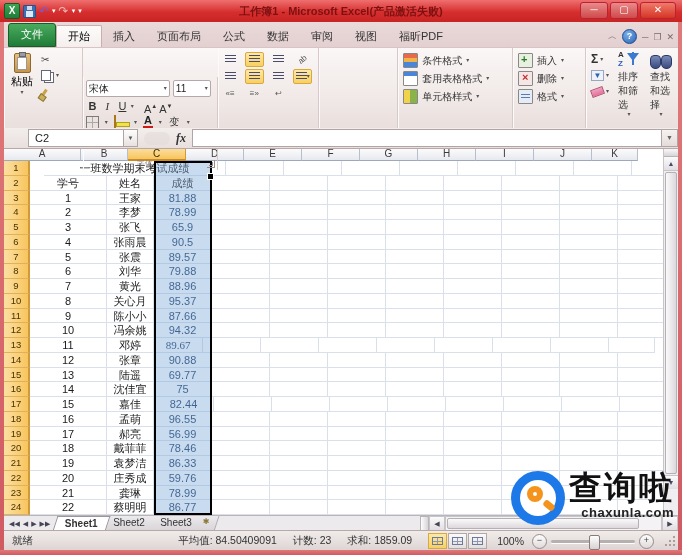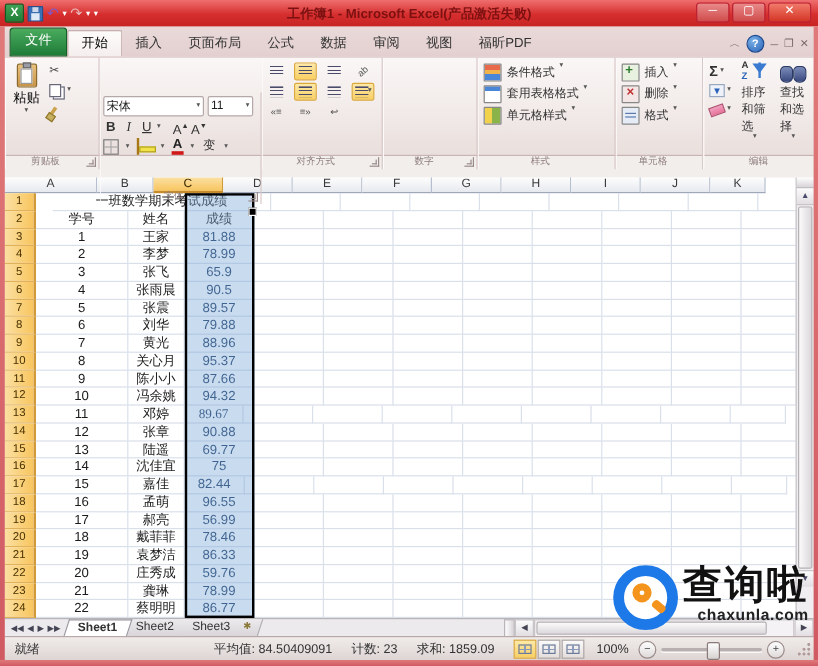--- a/index.html
+++ b/index.html
@@ -61,21 +61,21 @@
   .fillico{width:11px;height:8px;background:linear-gradient(#f7c24a,#e09a20);border:1px solid #a87818;transform:rotate(-15deg);margin-top:2px;}
   .fillbar{position:absolute;left:2px;bottom:2px;width:12px;height:3px;background:#f2e24a;border:1px solid #b0a020;}
   .fcolor{font-weight:bold;font-size:11px;line-height:11px;color:#222;border-bottom:3px solid #d01818;padding:0 1px;}
   .algrid{display:grid;grid-template-columns:auto auto auto auto;gap:2px 2px;margin-top:2px;}
   .alico{width:17px;height:13px;border:1px solid transparent;border-radius:2px;display:flex;align-items:center;justify-content:center;}
   .alico .bars{width:11px;height:9px;background:repeating-linear-gradient(to bottom,#4a4a6a 0 1px,transparent 1px 3px);}
   .alico.on{background:linear-gradient(#fde9a8,#f8cf62);border:1px solid #dba83a;}
   .numcol{display:flex;flex-direction:column;gap:2px;}
   .coin{width:10px;height:10px;border-radius:50%;background:radial-gradient(circle at 35% 30%,#ffe9a0,#d8a020);border:1px solid #a07818;}
   .styles-col,.cells-col{display:flex;flex-direction:column;gap:3px;margin-top:3px;}
-  .stbtn{display:flex;gap:4px;font-size:10px;color:#333;height:15px;padding:0 2px;}
+  .stbtn{display:flex;align-items:center;gap:4px;font-size:10px;color:#333;height:15px;padding:0 2px;}
   .ico14{width:13px;height:13px;border:1px solid #888;border-radius:1px;}
   .ico-cf{background:linear-gradient(180deg,#e86a4a 0 4px,#f2b24a 4px 8px,#4a86d8 8px);}
   .ico-ft{background:linear-gradient(180deg,#4a86d8 0 4px,#fff 4px);position:relative;}
   .ico-cs{background:linear-gradient(90deg,#f2d24a 0 6px,#8ab44a 6px);}
   .ico-ins{background:#e8f0e0;position:relative;}
   .ico-ins:before{content:"+";position:absolute;left:2px;top:-1px;color:#2a7a2a;font-weight:bold;font-size:11px;}
   .ico-del{background:#f5e6e6;position:relative;}
   .ico-del:before{content:"×";position:absolute;left:3px;top:-1px;color:#c03030;font-weight:bold;font-size:11px;}
   .ico-fmt{background:#e6ecf5;position:relative;}
   .ico-fmt:before{content:"";position:absolute;left:2px;top:4px;right:2px;height:1px;background:#5a7ab0;box-shadow:0 3px 0 #5a7ab0;}
@@ -393,20 +393,30 @@
         <div class="bigv">
           <span class="binoc"></span>
           <span>查找和选择</span>
           <span class="dd">▾</span>
         </div>
       </div>
       <div class="rlabel" style="right:0;">编辑</div>
     </div>
   </div>
 
+  <div class="fbar">
+    <div class="namebox">C2</div>
+    <div class="nbdrop">▼</div>
+    <div class="fxwrap">
+      <span class="cancel-ok"></span>
+      <span class="fx">fx</span>
+    </div>
+    <div class="ffield"></div>
+    <div class="fexp">▼</div>
+  </div>
 
   <div class="gridwrap">
     <div class="colheads" id="colheads">
         <div class="ch" style="width: 77px;">A</div>
         <div class="ch" style="width: 47px;">B</div>
         <div class="ch sel" style="width: 58px;">C</div>
         <div class="ch" style="width: 58px;">D</div>
         <div class="ch" style="width: 58px;">E</div>
         <div class="ch" style="width: 58px;">F</div>
         <div class="ch" style="width: 58px;">G</div>
@@ -635,21 +645,21 @@
           <div class="cell" style="width: 58px;"></div>
           <div class="cell" style="width: 58px;"></div>
           <div class="cell" style="width: 58px;"></div>
           <div class="cell" style="width: 58px;"></div>
           <div class="cell" style="width: 46px;"></div>
         </div>
         <div class="grow">
           <div class="rh">17</div>
           <div class="cell" style="width: 77px;">15</div>
           <div class="cell" style="width: 47px;">嘉佳</div>
-          <div class="cell score" style="width: 50px;">82.44</div>
+          <div class="cell score" style="width: 60px;">82.44</div>
           <div class="cell" style="width: 58px;"></div>
           <div class="cell" style="width: 58px;"></div>
           <div class="cell" style="width: 58px;"></div>
           <div class="cell" style="width: 58px;"></div>
           <div class="cell" style="width: 58px;"></div>
           <div class="cell" style="width: 58px;"></div>
           <div class="cell" style="width: 58px;"></div>
           <div class="cell" style="width: 46px;"></div>
         </div>
         <div class="grow">

